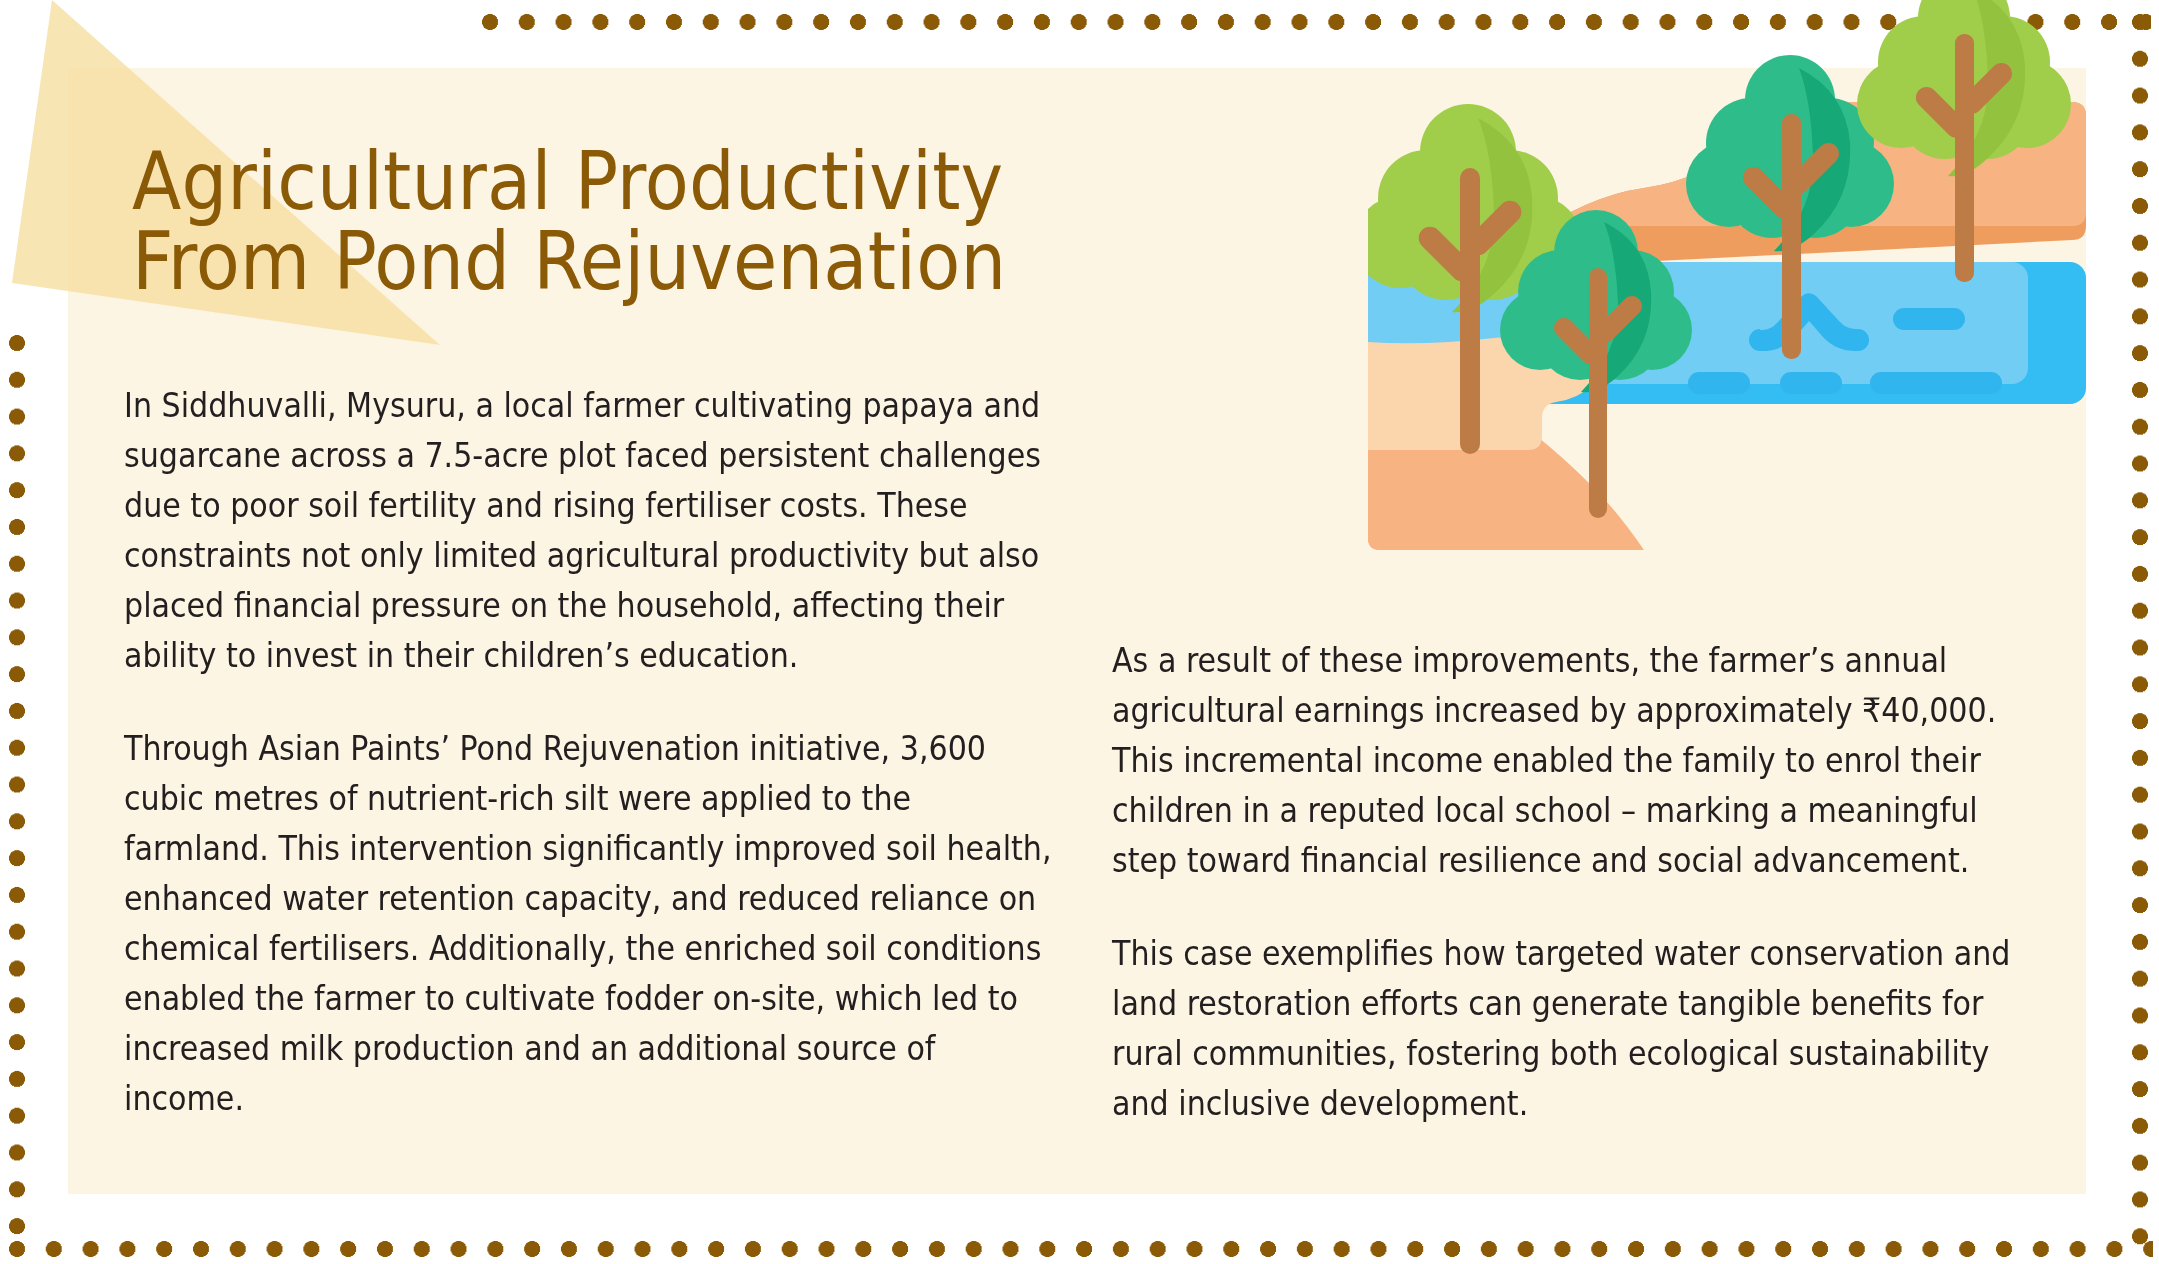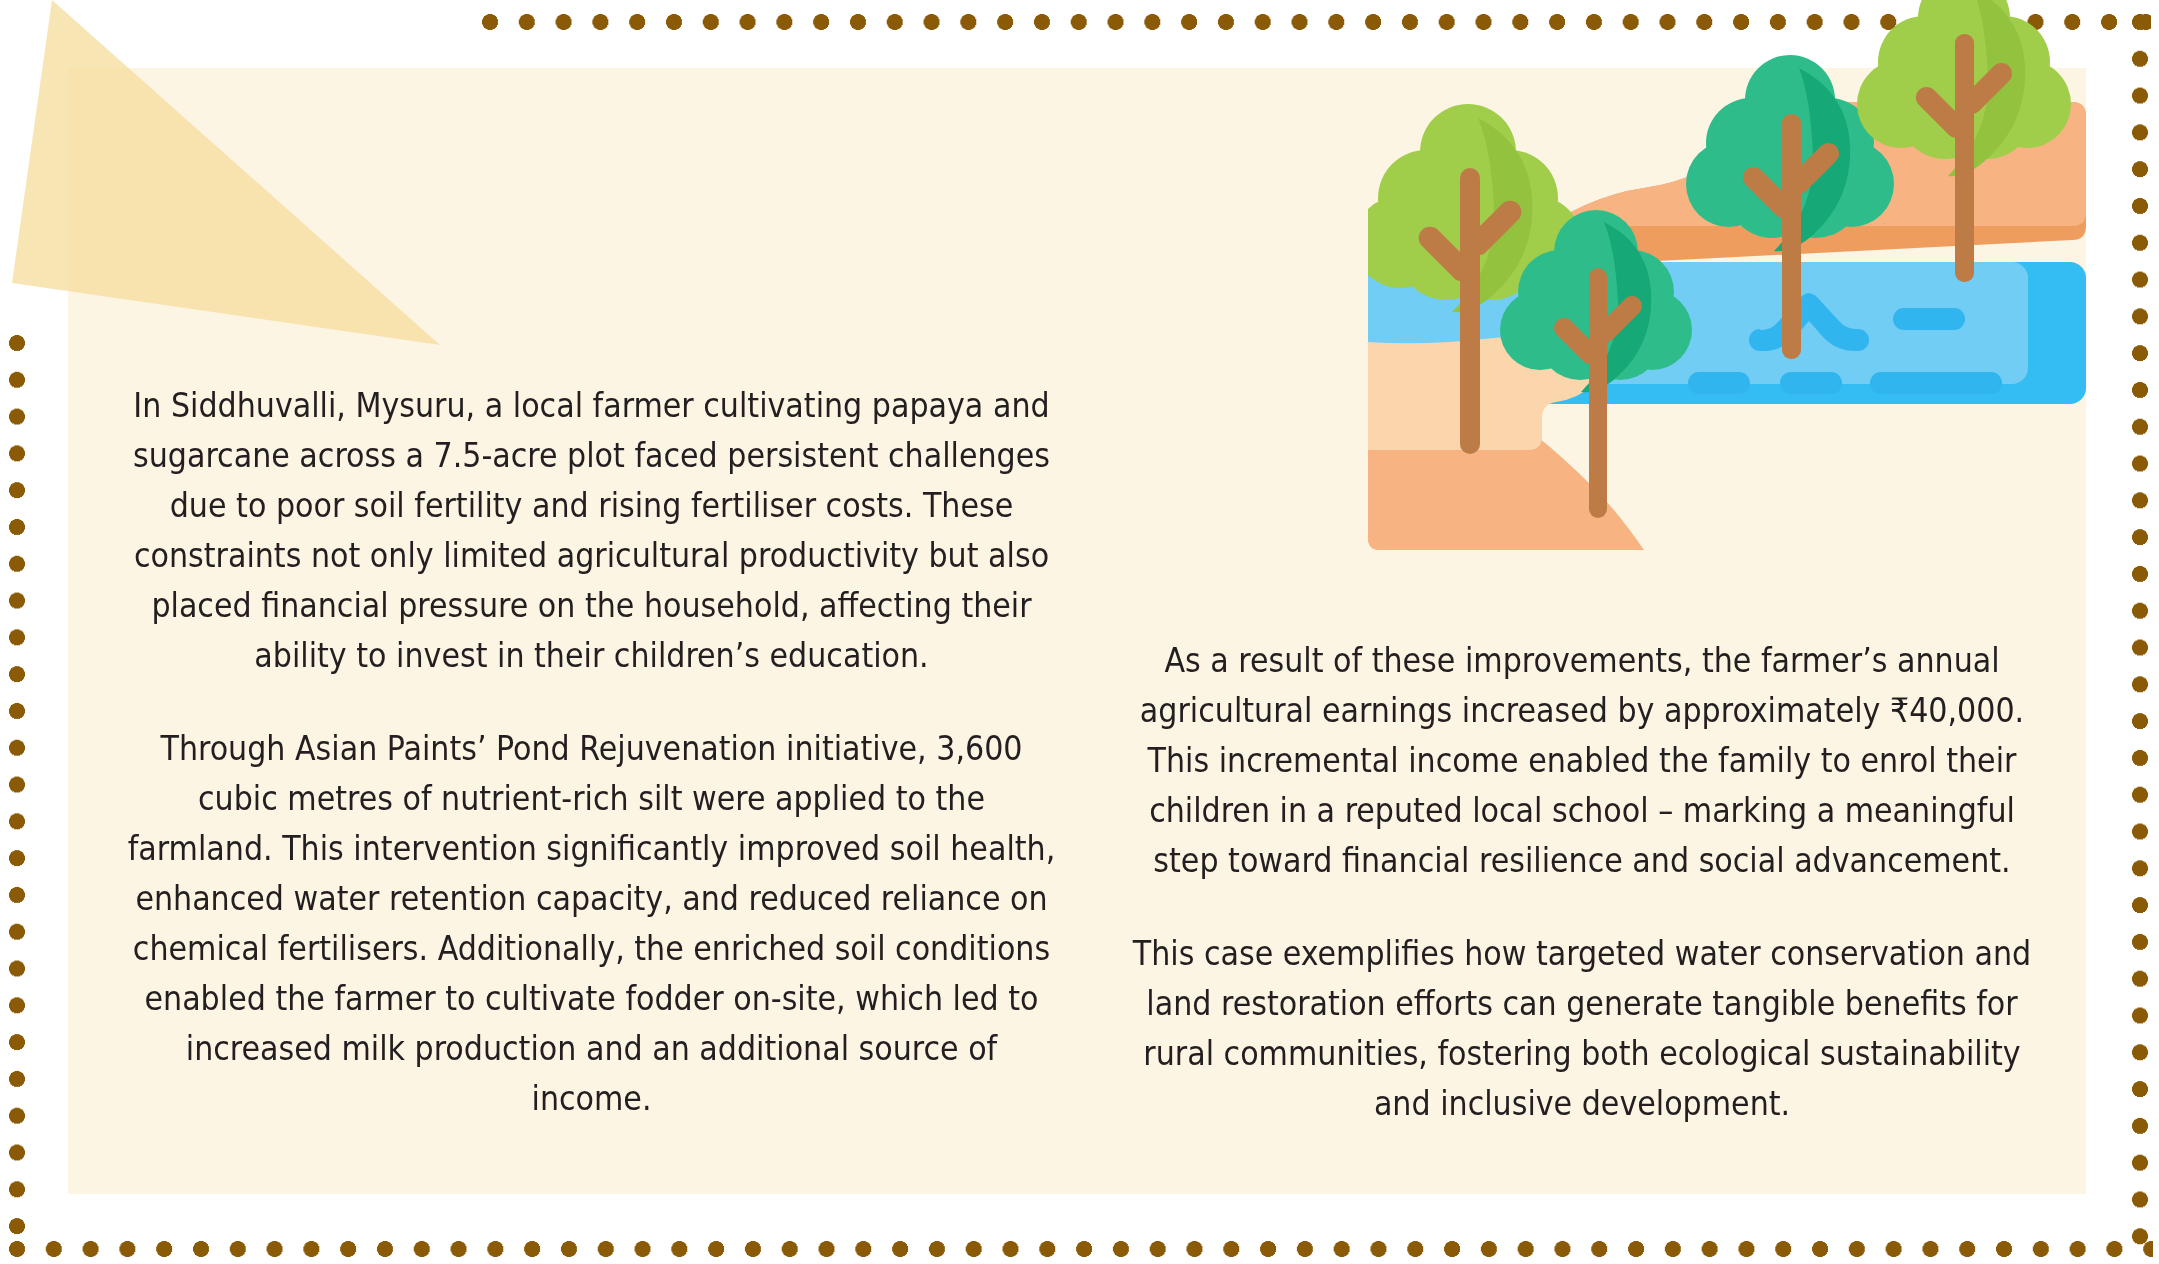--- a/index.html
+++ b/index.html
@@ -78,21 +78,20 @@
     white-space: pre-line;
   }
 
   
   .col {
     position: absolute;
     color: #231f20;
     font-size: 33.5px;
     line-height: 50px;
     font-family: "DejaVu Sans Condensed", "Liberation Sans", sans-serif;
-    text-align: center;
   }
   #col-left  { left: 124px;  top: 381px; width: 935px; }
   #col-right { left: 1112px; top: 636px; width: 940px; }
   .col p { margin: 0 0 43px 0; }
   .col p:last-child { margin-bottom: 12px; }
 
   
   #illustration {
     position: absolute;
     left: 1368px;
@@ -212,20 +211,22 @@
       <path d="M605 -12 q48 25 52 77 q3 56 -37 93 q-21 20 -40 18 q42 -43 40 -97 q-2 -57 -15 -91 z" fill="#93c23f"></path>
       <g fill="#bd7b46">
         <rect x="587" y="34" width="19" height="248" rx="9"></rect>
         <path d="M596 96 l30 -30 a10.5 10.5 0 0 1 15 15 l-30 30 a10.5 10.5 0 0 1 -15 -15 z"></path>
         <path d="M596 120 l-30 -30 a10.5 10.5 0 0 0 -15 15 l30 30 a10.5 10.5 0 0 0 15 -15 z"></path>
       </g>
     </g>
 
   </svg>
 
+  <h1 id="title">Agricultural Productivity
+From Pond Rejuvenation</h1>
 
   <div class="col" id="col-left">
     <p>In Siddhuvalli, Mysuru, a local farmer cultivating papaya and sugarcane across a 7.5-acre plot faced persistent challenges due to poor soil fertility and rising fertiliser costs. These constraints not only limited agricultural productivity but also placed financial pressure on the household, affecting their ability to invest in their children’s education.</p>
     <p>Through Asian Paints’ Pond Rejuvenation initiative, 3,600 cubic metres of nutrient-rich silt were applied to the farmland. This intervention significantly improved soil health, enhanced water retention capacity, and reduced reliance on chemical fertilisers. Additionally, the enriched soil conditions enabled the farmer to cultivate fodder on-site, which led to increased milk production and an additional source of income.</p>
   </div>
 
   <div class="col" id="col-right">
     <p>As a result of these improvements, the farmer’s annual agricultural earnings increased by approximately ₹40,000. This incremental income enabled the family to enrol their children in a reputed local school – marking a meaningful step toward financial resilience and social advancement.</p>
     <p>This case exemplifies how targeted water conservation and land restoration efforts can generate tangible benefits for rural communities, fostering both ecological sustainability and inclusive development.</p>
   </div>

